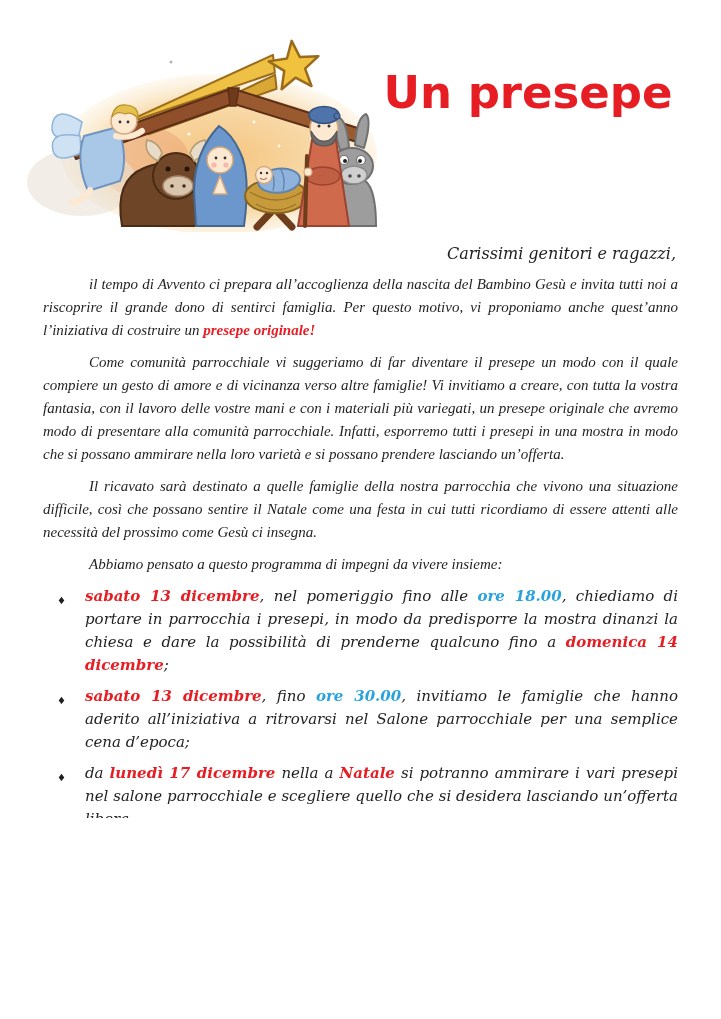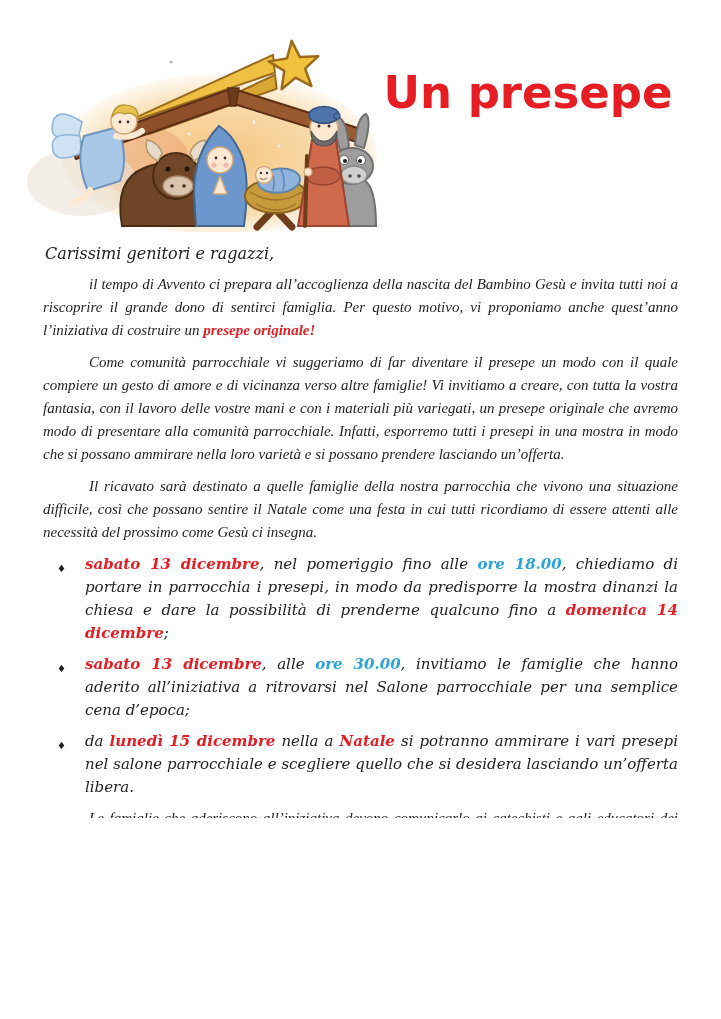--- a/index.html
+++ b/index.html
@@ -19,21 +19,21 @@
   .header{position:relative;height:236px;}
   .nativity{position:absolute;left:24px;top:14px;}
   .title{
     position:absolute;left:348px;top:66px;width:360px;text-align:center;
     font-family:"DejaVu Sans",sans-serif;font-weight:bold;color:var(--red);
     line-height:1.2;
   }
   .title .t-line{font-size:45px;white-space:nowrap;}
   
   .salutation{
-    margin:8px 45px 0;font-style:italic;font-size:16px;
+    margin:8px 45px 0;text-align:right;font-style:italic;font-size:16px;
   }
   .letter{
     margin:10px 43px 0;font-style:italic;font-size:15px;line-height:23px;
     text-align:justify;
   }
   .para{text-indent:46px;margin:0 0 9px;font-family:Liberation Serif, serif;}
   .bullets{margin:2px 0 2px 12px;}
   .bullet{display:flex;margin:0 0 8px;}
   .bullet-glyph{
     flex:none;width:15px;margin:0 13px 0 2px;padding-top:4px;
@@ -167,33 +167,34 @@
       <div class="t-line">Un presepe</div>
     </div>
   </div>
 
   <div class="salutation">Carissimi genitori e ragazzi,</div>
 
   <div class="letter">
     <p class="para"><span class="run normal">il tempo di Avvento ci prepara all’accoglienza della nascita del Bambino Gesù e invita tutti noi a riscoprire il grande dono di sentirci famiglia. Per questo motivo, vi proponiamo anche quest’anno l’iniziativa di costruire un </span><span class="run red">presepe originale!</span></p>
     <p class="para"><span class="run normal">Come comunità parrocchiale vi suggeriamo di far diventare il presepe un modo con il quale compiere un gesto di amore e di vicinanza verso altre famiglie! Vi invitiamo a creare, con tutta la vostra fantasia, con il lavoro delle vostre mani e con i materiali più variegati, un presepe originale che avremo modo di presentare alla comunità parrocchiale. Infatti, esporremo tutti i presepi in una mostra in modo che si possano ammirare nella loro varietà e si possano prendere lasciando un’offerta.</span></p>
     <p class="para"><span class="run normal">Il ricavato sarà destinato a quelle famiglie della nostra parrocchia che vivono una situazione difficile, così che possano sentire il Natale come una festa in cui tutti ricordiamo di essere attenti alle necessità del prossimo come Gesù ci insegna.</span></p>
+    <p class="para"><span class="run normal">Abbiamo pensato a questo programma di impegni da vivere insieme:</span></p>
 
     <div class="bullets">
       <div class="bullet">
         <span class="bullet-glyph">♦</span>
         <div class="bullet-text"><span class="run red">sabato 13 dicembre</span><span class="run normal">, nel pomeriggio fino alle </span><span class="run blue">ore 18.00</span><span class="run normal">, chiediamo di portare in parrocchia i presepi, in modo da predisporre la mostra dinanzi la chiesa e dare la possibilità di prenderne qualcuno fino a </span><span class="run red">domenica 14 dicembre</span><span class="run normal">;</span></div>
       </div>
       <div class="bullet">
         <span class="bullet-glyph">♦</span>
-        <div class="bullet-text"><span class="run red">sabato 13 dicembre</span><span class="run normal">, alle </span><span class="run blue">ore 30.00</span><span class="run normal">, invitiamo le famiglie che hanno aderito all’iniziativa a ritrovarsi nel Salone parrocchiale per una semplice cena d’epoca;</span></div>
+        <div class="bullet-text"><span class="run red">sabato 13 dicembre</span><span class="run normal">, fino </span><span class="run blue">ore 30.00</span><span class="run normal">, invitiamo le famiglie che hanno aderito all’iniziativa a ritrovarsi nel Salone parrocchiale per una semplice cena d’epoca;</span></div>
       </div>
       <div class="bullet">
         <span class="bullet-glyph">♦</span>
-        <div class="bullet-text"><span class="run normal">da </span><span class="run red">lunedì 15 dicembre</span><span class="run normal"> nella a </span><span class="run red">Natale</span><span class="run normal"> si potranno ammirare i vari presepi nel salone parrocchiale e scegliere quello che si desidera lasciando un’offerta libera.</span></div>
+        <div class="bullet-text"><span class="run normal">da </span><span class="run red">lunedì 17 dicembre</span><span class="run normal"> nella a </span><span class="run red">Natale</span><span class="run normal"> si potranno ammirare i vari presepi nel salone parrocchiale e scegliere quello che si desidera lasciando un’offerta libera.</span></div>
       </div>
     </div>
 
     <p class="para"><span class="run normal">Le famiglie che aderiscono all’iniziativa devono comunicarlo ai catechisti e agli educatori dei ragazzi oppure all’indirizzo mail </span><span class="run link">santarita.catechesi@lavoro.com</span><span class="run normal">.</span></p>
     <p class="para"><span class="run normal">Certi che accoglierete con entusiasmo questa proposta, vi salutiamo e vi auguriamo un buon cammino di Avvento.</span></p>
   </div>
 
   <div class="footer-headline">...per aiutare altre famiglie!</div>
 
   <svg class="boy" width="152" height="180" viewBox="0 0 152 180" aria-hidden="true">

